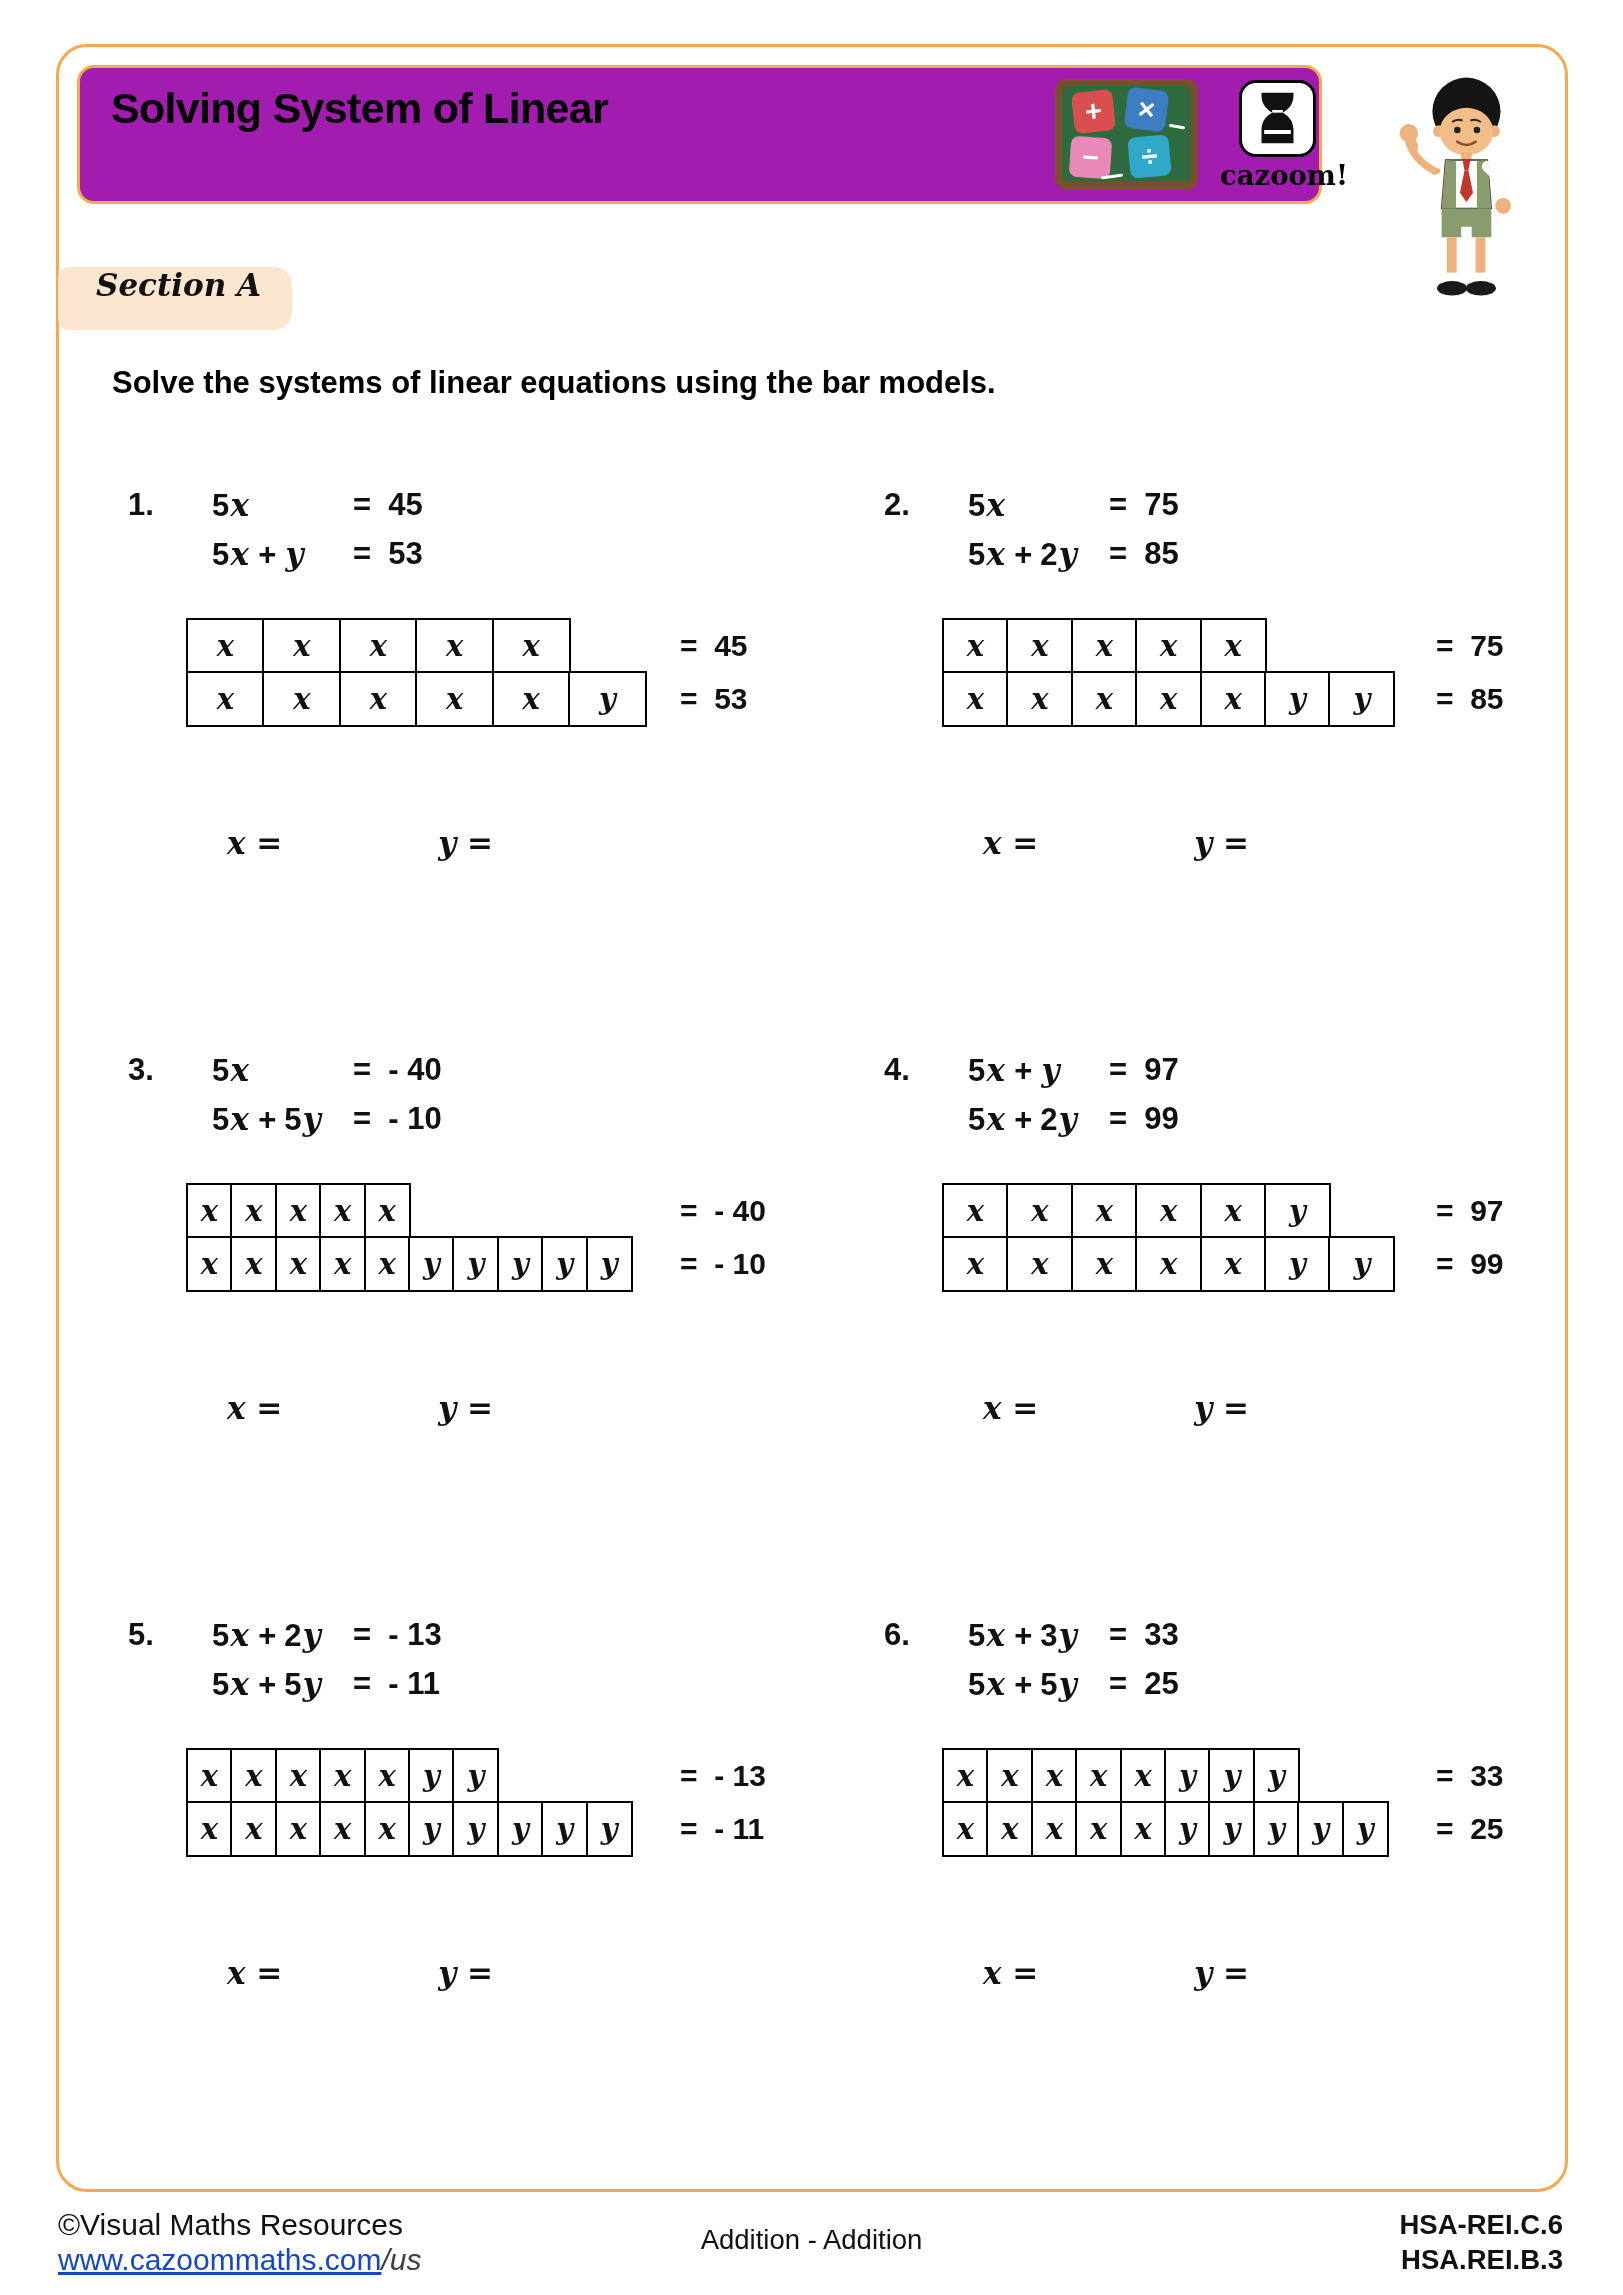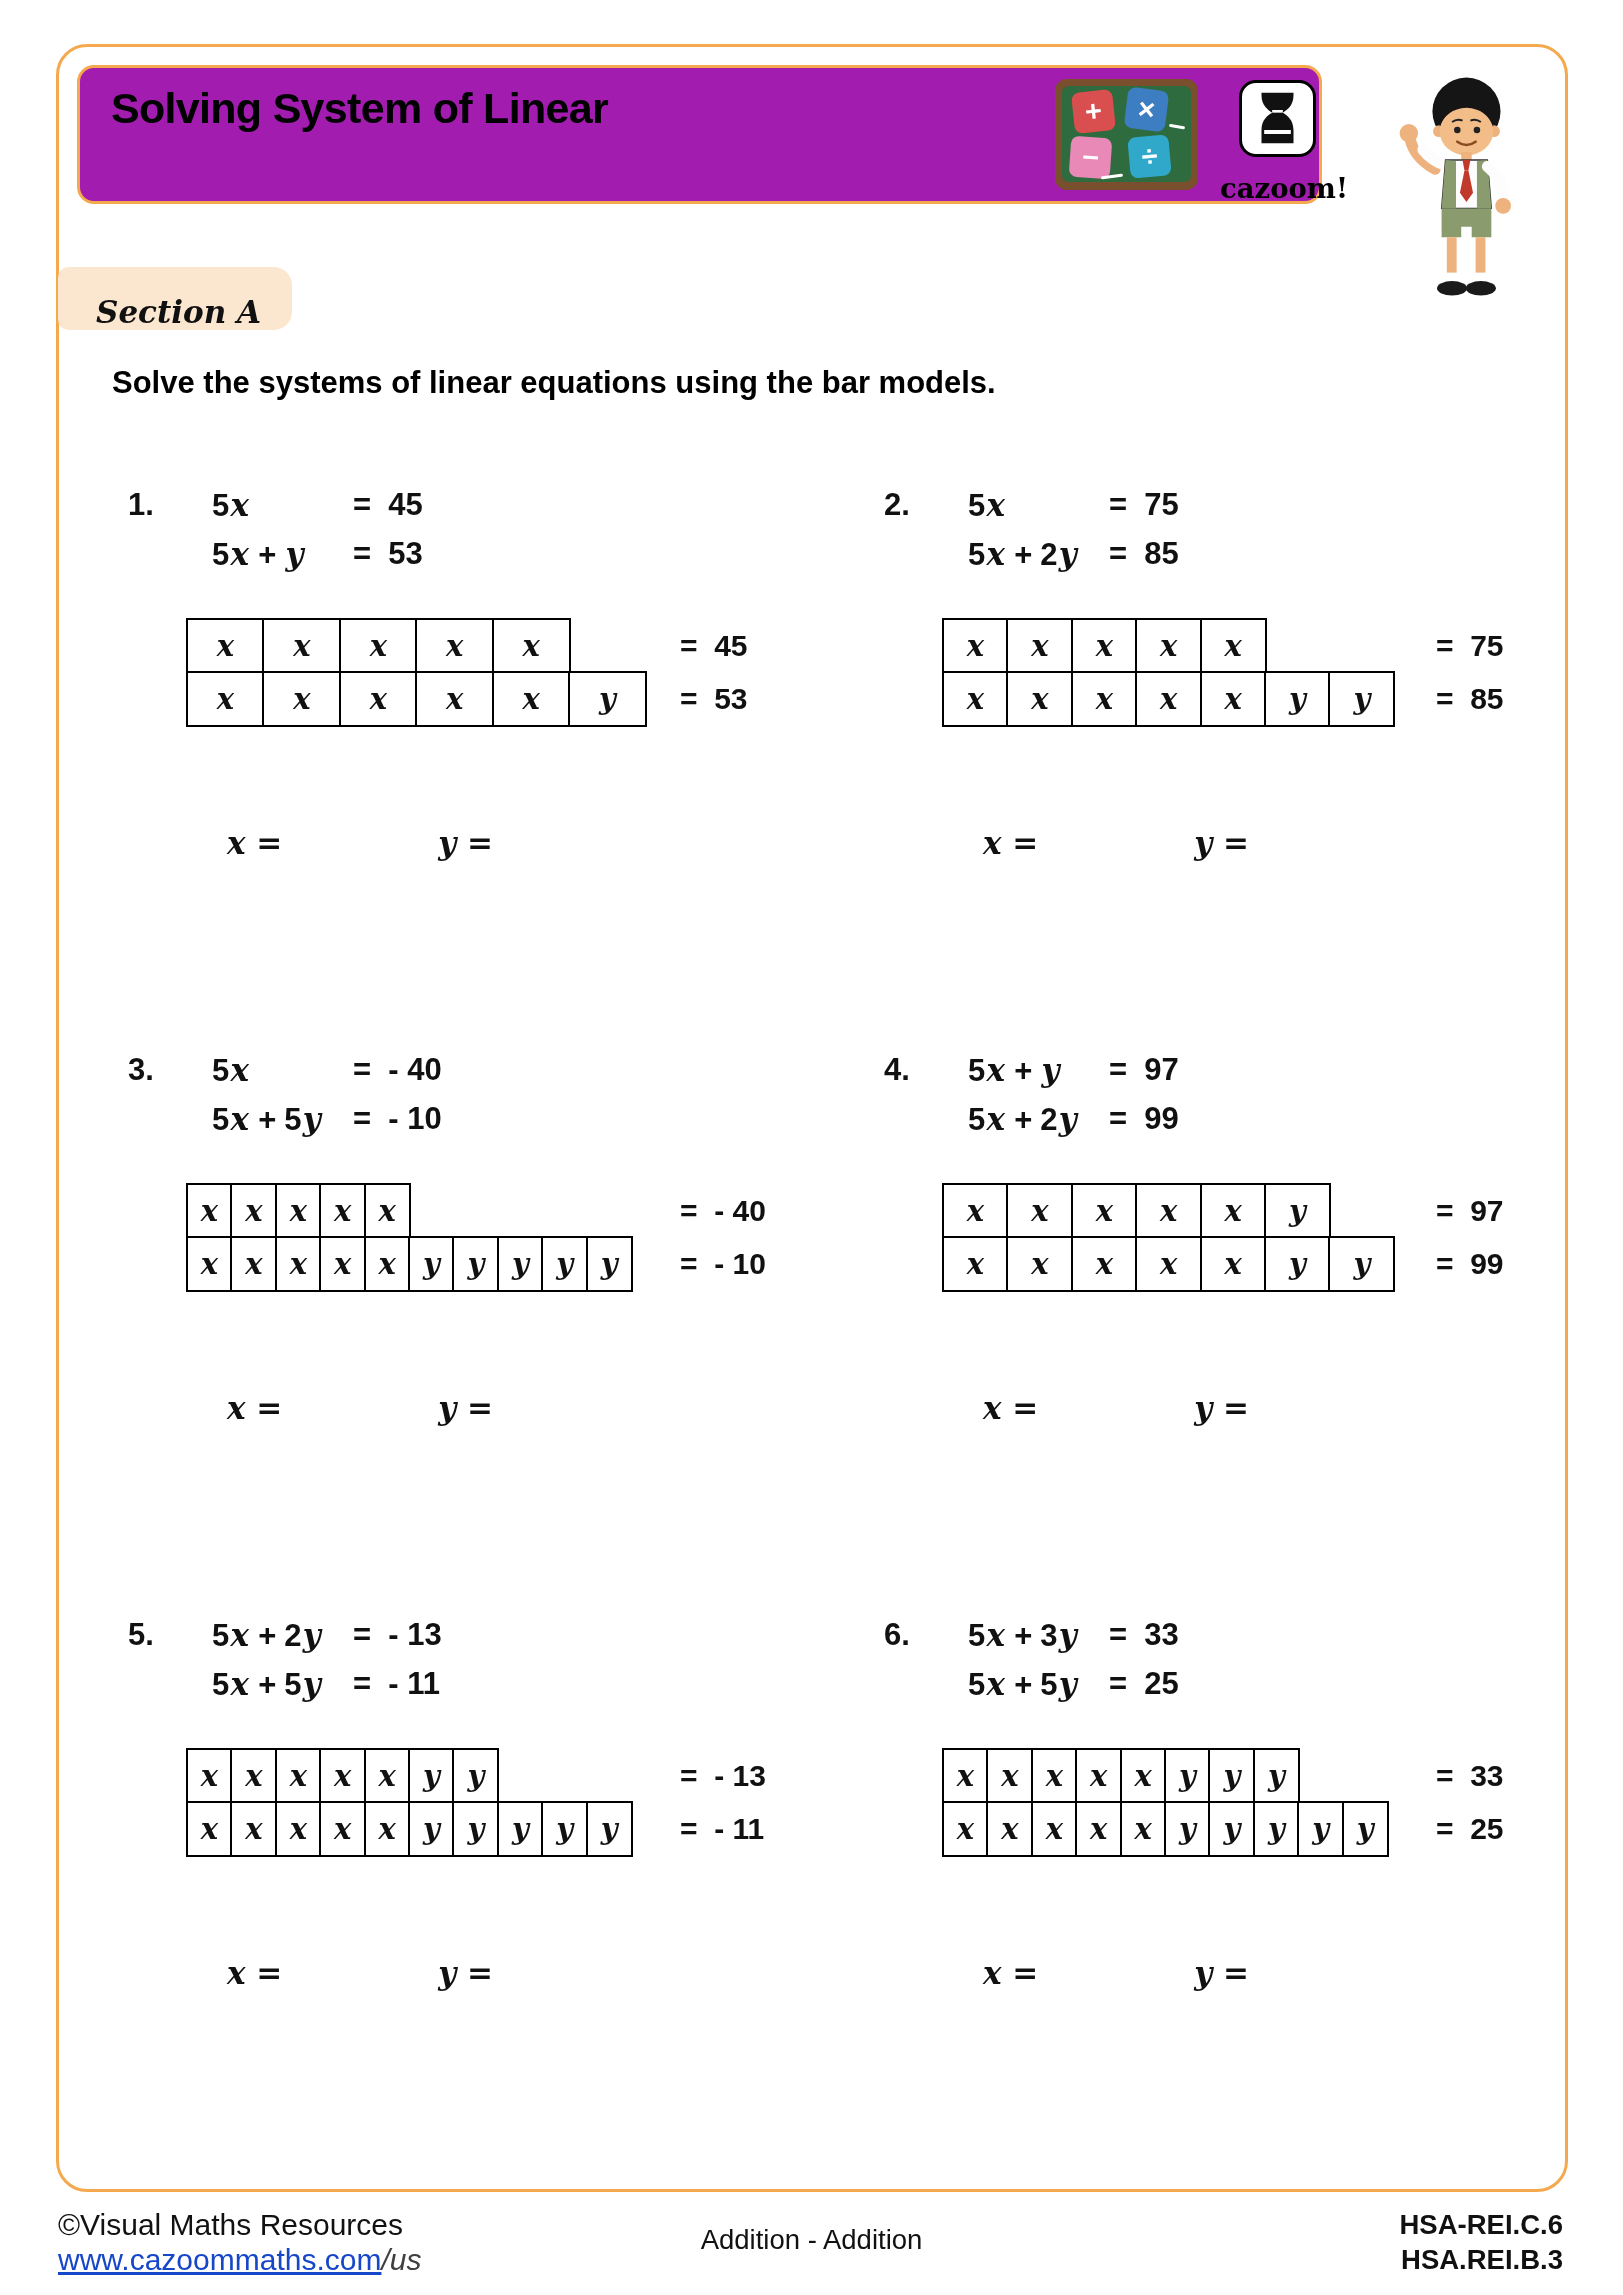--- a/index.html
+++ b/index.html
@@ -17,26 +17,26 @@
   .tile.plus{left:10.5px;top:5.2px;background:#D94F4F;transform:rotate(-6deg);}
   .tile.times{left:64px;top:3.3px;background:#3D7EC2;transform:rotate(7deg);}
   .tile.minus{left:7.9px;top:51px;background:#E989B8;transform:rotate(4deg);}
   .tile.divide{left:67px;top:50px;background:#2FA8C9;transform:rotate(-5deg);}
   .chalk{position:absolute;background:#fff;border-radius:2px;height:3.3px;}
   .chalk1{left:39px;bottom:3.9px;width:22px;transform:rotate(-8deg);}
   .chalk2{right:6.5px;top:39px;width:15.7px;transform:rotate(10deg);}
 
   .logo{position:absolute;left:1140px;top:11.8px;width:115px;text-align:center;}
   .logo-box{width:77px;height:77px;border:3.9px solid #000;border-radius:17px;margin:0 auto;box-sizing:border-box;display:flex;align-items:center;justify-content:center;background:#fff;}
-  .logo-text{margin-top:15px;font-family:"DejaVu Serif",serif;font-weight:700;font-size:27.5px;color:#000;}
+  .logo-text{margin-top:2px;font-family:"DejaVu Serif",serif;font-weight:700;font-size:27.5px;color:#000;}
 
   .boy{position:absolute;left:1395px;top:71px;width:139px;height:252px;}
 
   
-  .section-pill{position:absolute;left:58px;top:267px;height:63px;background:#FBE7CF;border-radius:10.5px 18.3px 18.3px 10.5px;display:flex;align-items:flex-end;padding:0 31px 0 38px;}
+  .section-pill{position:absolute;left:58px;top:267px;height:63px;background:#FBE7CF;border-radius:10.5px 18.3px 18.3px 10.5px;display:flex;align-items:flex-start;padding:0 31px 0 38px;}
   .section-pill span{font-family:"DejaVu Serif",serif;font-style:italic;font-weight:700;font-size:31px;color:#111;}
   .instruction{position:absolute;left:97px;top:365px;font-size:31px;font-weight:700;color:#000;margin-left:15px;}
 
   
   .problems{position:absolute;left:128px;top:481px;width:1420px;display:grid;grid-template-columns:756px 1fr;grid-auto-rows:565px;}
   .problem{position:relative;}
   .phead{display:flex;}
   .pnum{width:84px;font-size:31px;font-weight:700;line-height:48px;}
   .eq{display:flex;font-size:31px;font-weight:700;line-height:48px;}
   .lhs{display:inline-block;width:141px;white-space:nowrap;}

